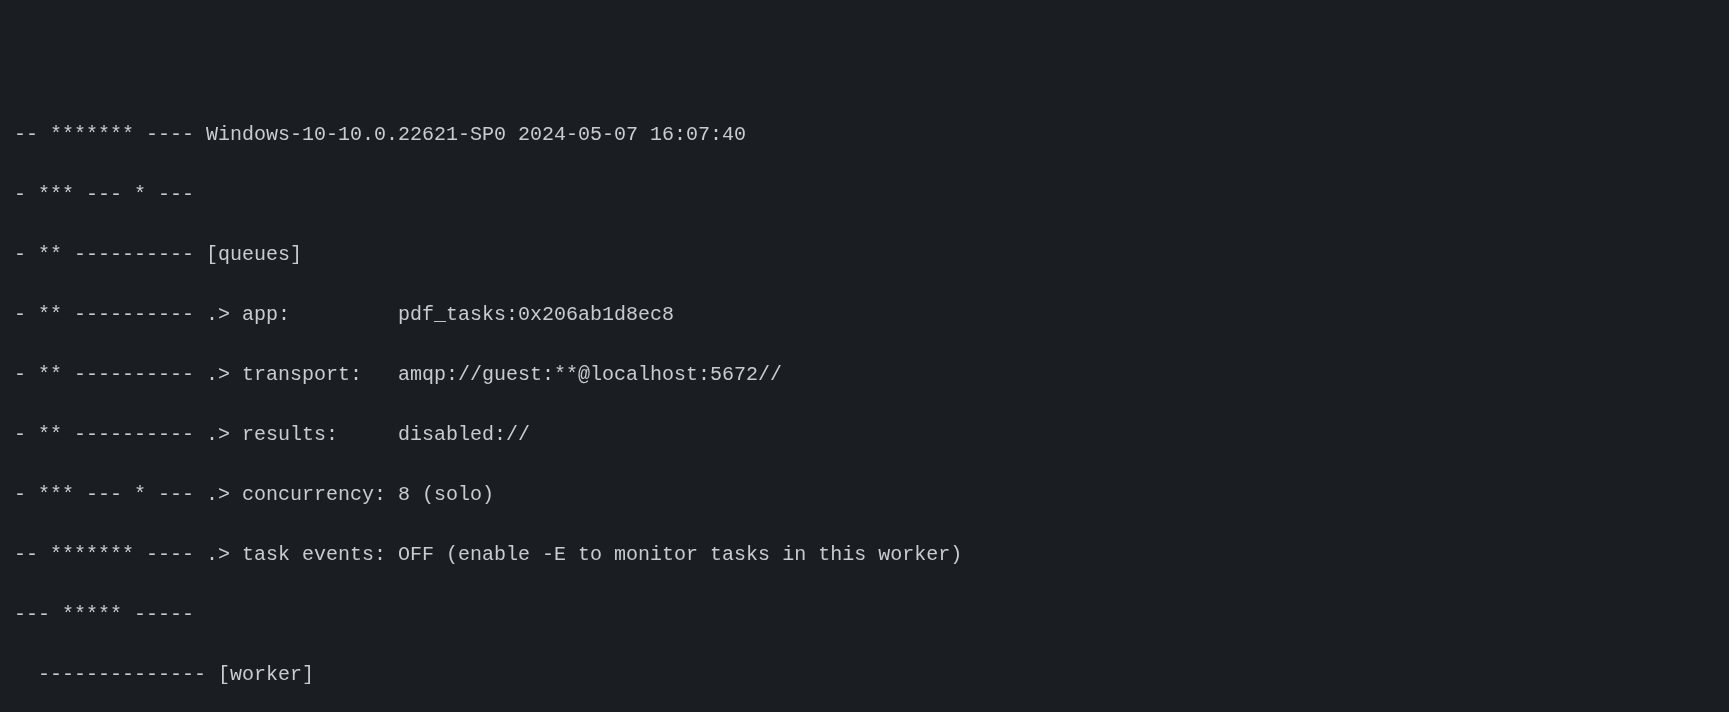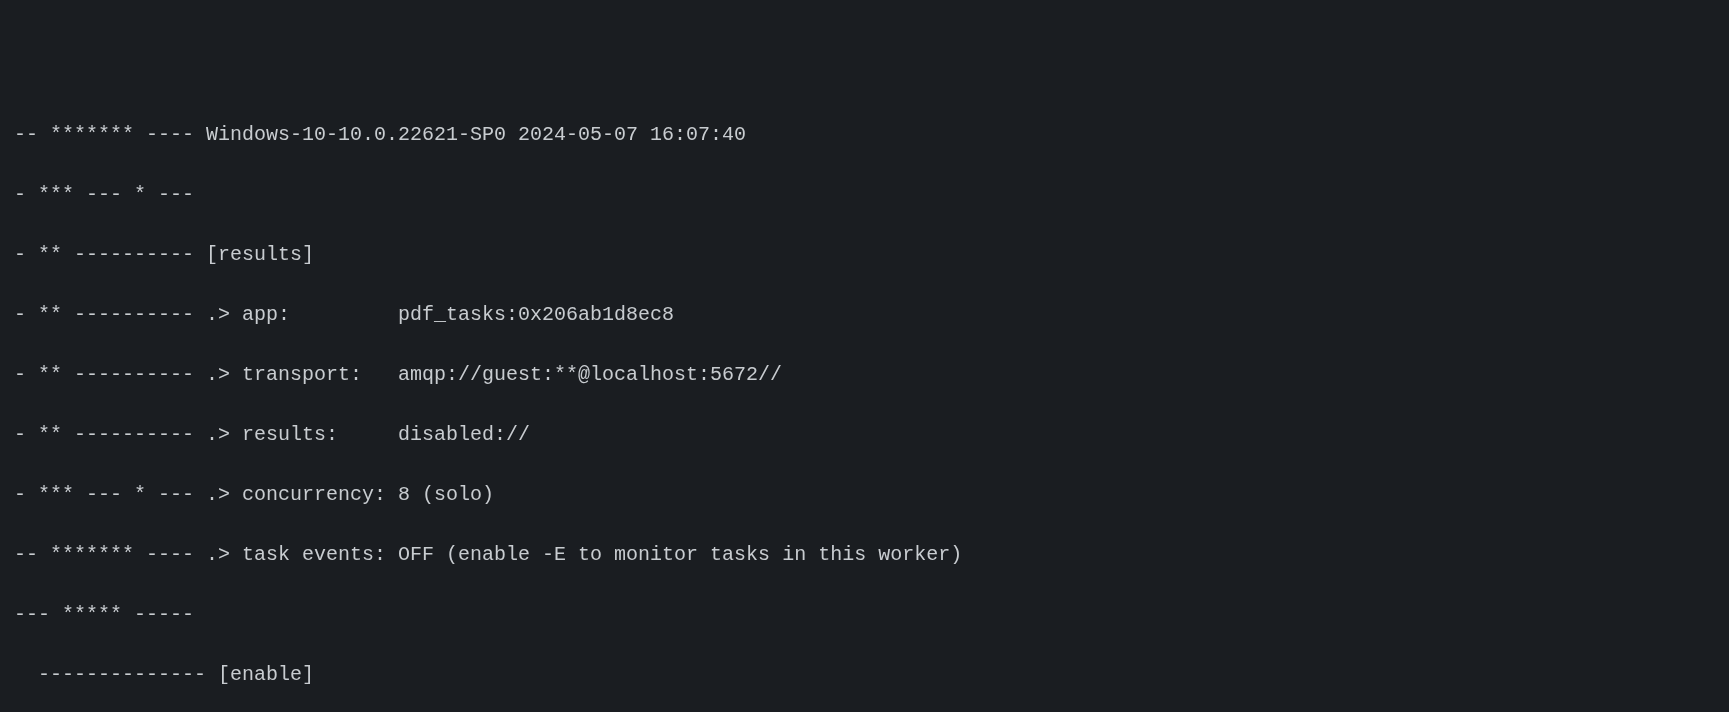--- a/index.html
+++ b/index.html
@@ -21,28 +21,28 @@
       display: block;
     }
   </style>
 </head>
 <body>
 
 
 
 <div class="terminal-line">-- ******* ---- Windows-10-10.0.22621-SP0 2024-05-07 16:07:40</div>
 <div class="terminal-line">- *** --- * ---</div>
-<div class="terminal-line">- ** ---------- [results]</div>
+<div class="terminal-line">- ** ---------- [queues]</div>
 <div class="terminal-line">- ** ---------- .&gt; app:         pdf_tasks:0x206ab1d8ec8</div>
 <div class="terminal-line">- ** ---------- .&gt; transport:   amqp://guest:**@localhost:5672//</div>
 <div class="terminal-line">- ** ---------- .&gt; results:     disabled://</div>
 <div class="terminal-line">- *** --- * --- .&gt; concurrency: 8 (solo)</div>
 <div class="terminal-line">-- ******* ---- .&gt; task events: OFF (enable -E to monitor tasks in this worker)</div>
 <div class="terminal-line">--- ***** -----</div>
-<div class="terminal-line">  -------------- [enable]</div>
+<div class="terminal-line">  -------------- [worker]</div>
 
 
 
 
 
 
 
 
 
 

